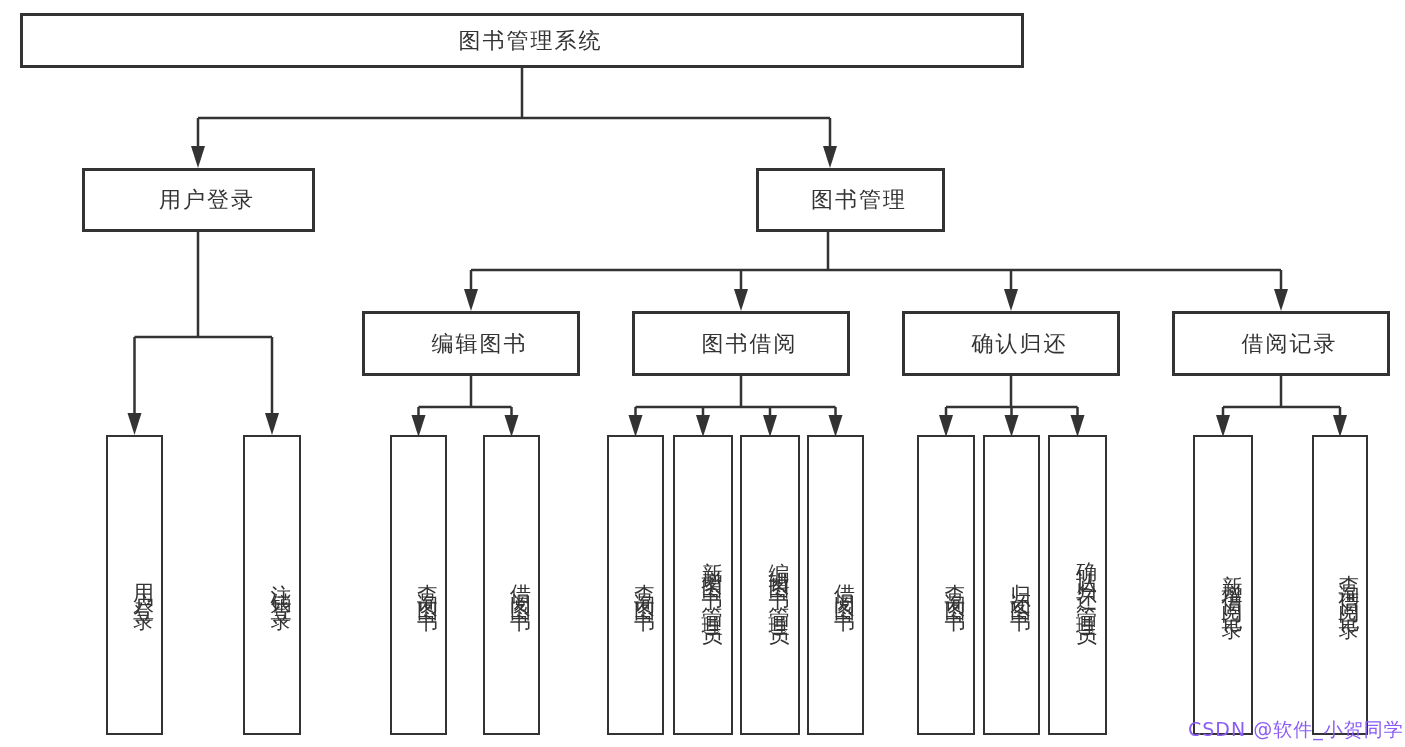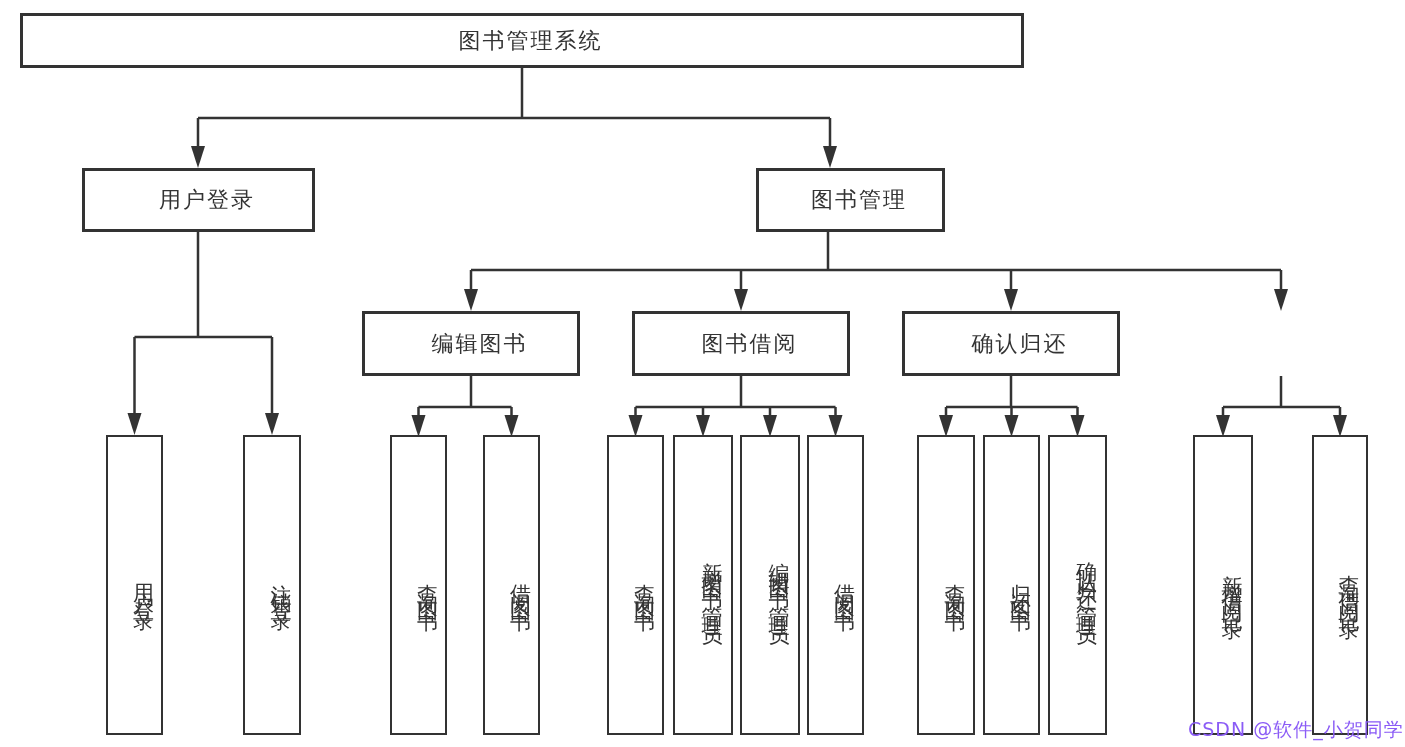--- a/index.html
+++ b/index.html
@@ -120,20 +120,23 @@
 
   <div class="box box-l3 box-nb">
     <span class="h-label">编辑图书</span>
   </div>
   <div class="box box-l3 box-bb">
     <span class="h-label">图书借阅</span>
   </div>
   <div class="box box-l3 box-cb">
     <span class="h-label">确认归还</span>
   </div>
+  <div class="box box-l3 box-br">
+    <span class="h-label">借阅记录</span>
+  </div>
 
   <div class="box leaf" style="left:106px;width:57px">
     <span class="v-label">用户登录</span>
   </div>
   <div class="box leaf" style="left:243px;width:58px">
     <span class="v-label">注销登录</span>
   </div>
 
   <div class="box leaf" style="left:390px;width:57px">
     <span class="v-label">查询图书</span>

